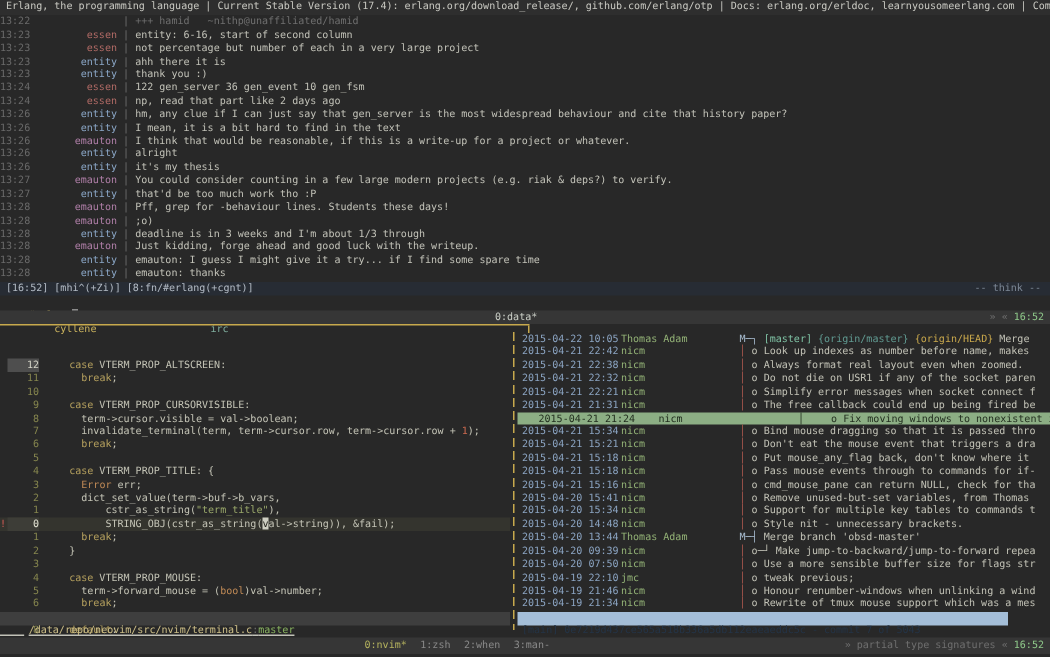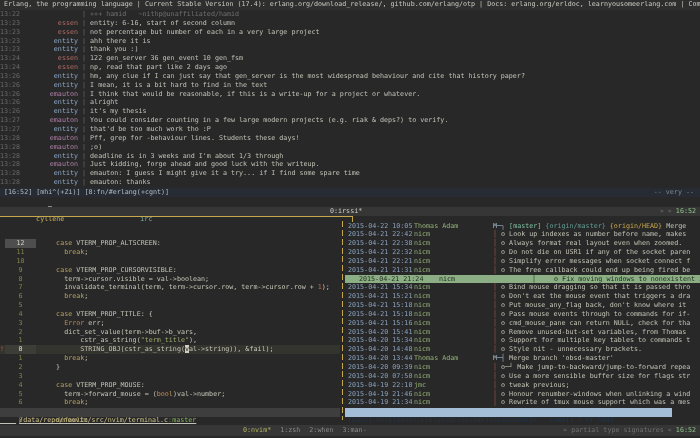--- a/index.html
+++ b/index.html
@@ -41,21 +41,21 @@
   
   .hline{left:0;top:216px;width:353px;height:1.4px;background:var(--border);}
   .stub{left:351.5px;top:217px;width:1.4px;height:4.5px;background:var(--border);}
   .vline{left:342px;top:221px;width:1.3px;height:199px;
     background:repeating-linear-gradient(to bottom,var(--border) 0 6px,transparent 6px 8.85px);}
   
   .vim{left:0;top:221.5px;width:340px;}
   .vrow{height:8.85px;position:relative;}
   .vrow.curline{background:var(--curline);}
   .sgn{display:inline-block;width:5px;color:var(--sign-err);}
-  .lnum{display:inline-block;width:31px;text-align:center;color:var(--lnum);margin-right:4px;}
+  .lnum{display:inline-block;width:21px;text-align:right;color:var(--lnum);margin-right:4px;}
   .curline .lnum{color:var(--lnum-cur);background:var(--curnum-bg);}
   .lnum.blk{background:var(--blknum-bg);color:#d5d5c8;}
   .sy-d{color:var(--code);} .sy-k{color:var(--kw);} .sy-t{color:var(--type);}
   .sy-s{color:var(--str);} .sy-n{color:var(--num);}
   .sy-c{background:#cfcfc3;color:#26261f;}
   .vim-sl{left:0;top:407.5px;width:340px;height:9.3px;background:var(--sl-bg);text-decoration:underline;}
   .vim-sl .p{color:var(--sl-path);margin-left:3px;} .vim-sl .b{color:var(--sl-branch);}
   
   .git{left:345px;top:221.5px;width:355px;}
   .grow{height:8.85px;}
@@ -72,30 +72,30 @@
 <body>
 
 <div class="term">
 
   <div class="abs topic">Erlang, the programming language | Current Stable Version (17.4): erlang.org/download_release/, github.com/erlang/otp | Docs: erlang.org/erldoc, learnyousomeerlang.com | Communi</div>
 
   <div class="abs chat"><div class="row"><span class="ts">13:22</span><span class="nick" style="color: var(--nick-join);"></span><span class="dim"> | </span><span class="dim">+++ hamid   ~nithp@unaffiliated/hamid</span></div><div class="row"><span class="ts">13:23</span><span class="nick" style="color: var(--nick-essen);">essen</span><span class="dim"> | </span><span class="msg">entity: 6-16, start of second column</span></div><div class="row"><span class="ts">13:23</span><span class="nick" style="color: var(--nick-essen);">essen</span><span class="dim"> | </span><span class="msg">not percentage but number of each in a very large project</span></div><div class="row"><span class="ts">13:23</span><span class="nick" style="color: var(--nick-entity);">entity</span><span class="dim"> | </span><span class="msg">ahh there it is</span></div><div class="row"><span class="ts">13:23</span><span class="nick" style="color: var(--nick-entity);">entity</span><span class="dim"> | </span><span class="msg">thank you :)</span></div><div class="row"><span class="ts">13:24</span><span class="nick" style="color: var(--nick-essen);">essen</span><span class="dim"> | </span><span class="msg">122 gen_server 36 gen_event 10 gen_fsm</span></div><div class="row"><span class="ts">13:24</span><span class="nick" style="color: var(--nick-essen);">essen</span><span class="dim"> | </span><span class="msg">np, read that part like 2 days ago</span></div><div class="row"><span class="ts">13:26</span><span class="nick" style="color: var(--nick-entity);">entity</span><span class="dim"> | </span><span class="msg">hm, any clue if I can just say that gen_server is the most widespread behaviour and cite that history paper?</span></div><div class="row"><span class="ts">13:26</span><span class="nick" style="color: var(--nick-entity);">entity</span><span class="dim"> | </span><span class="msg">I mean, it is a bit hard to find in the text</span></div><div class="row"><span class="ts">13:26</span><span class="nick" style="color: var(--nick-emauton);">emauton</span><span class="dim"> | </span><span class="msg">I think that would be reasonable, if this is a write-up for a project or whatever.</span></div><div class="row"><span class="ts">13:26</span><span class="nick" style="color: var(--nick-entity);">entity</span><span class="dim"> | </span><span class="msg">alright</span></div><div class="row"><span class="ts">13:26</span><span class="nick" style="color: var(--nick-entity);">entity</span><span class="dim"> | </span><span class="msg">it's my thesis</span></div><div class="row"><span class="ts">13:27</span><span class="nick" style="color: var(--nick-emauton);">emauton</span><span class="dim"> | </span><span class="msg">You could consider counting in a few large modern projects (e.g. riak &amp; deps?) to verify.</span></div><div class="row"><span class="ts">13:27</span><span class="nick" style="color: var(--nick-entity);">entity</span><span class="dim"> | </span><span class="msg">that'd be too much work tho :P</span></div><div class="row"><span class="ts">13:28</span><span class="nick" style="color: var(--nick-emauton);">emauton</span><span class="dim"> | </span><span class="msg">Pff, grep for -behaviour lines. Students these days!</span></div><div class="row"><span class="ts">13:28</span><span class="nick" style="color: var(--nick-emauton);">emauton</span><span class="dim"> | </span><span class="msg">;o)</span></div><div class="row"><span class="ts">13:28</span><span class="nick" style="color: var(--nick-entity);">entity</span><span class="dim"> | </span><span class="msg">deadline is in 3 weeks and I'm about 1/3 through</span></div><div class="row"><span class="ts">13:28</span><span class="nick" style="color: var(--nick-emauton);">emauton</span><span class="dim"> | </span><span class="msg">Just kidding, forge ahead and good luck with the writeup.</span></div><div class="row"><span class="ts">13:28</span><span class="nick" style="color: var(--nick-entity);">entity</span><span class="dim"> | </span><span class="msg">emauton: I guess I might give it a try... if I find some spare time</span></div><div class="row"><span class="ts">13:28</span><span class="nick" style="color: var(--nick-entity);">entity</span><span class="dim"> | </span><span class="msg">emauton: thanks</span></div></div>
 
   <div class="abs irssi-status">
     <span class="l">[16:52] [mhi^(+Zi)] [8:fn/#erlang(+cgnt)]</span>
-    <span class="r">-- very --</span>
+    <span class="r">-- think --</span>
   </div>
 
   <div class="abs irc-input">
     <span class="chan">#erlang</span><span class="blockcursor"></span>
   </div>
 
   <div class="abs tbar tbar-top">
     <span class="sess">cyllene</span><span class="sess2"> </span><span class="sess2">irc</span>
-    <span class="ctr">0:irssi*</span>
+    <span class="ctr">0:data*</span>
     <span class="rgt"><span class="dim">» «</span> <span class="time">16:52</span></span>
   </div>
 
   <div class="abs hline"></div>
   <div class="abs stub"></div>
   <div class="abs vline"></div>
 
   <div class="abs vim">
     <div><div class="vrow"><span class="sgn"> </span><span class="lnum blk">12</span><span class="sy-d">    </span><span class="sy-k">case</span><span class="sy-d"> VTERM_PROP_ALTSCREEN:</span></div><div class="vrow"><span class="sgn"> </span><span class="lnum">11</span><span class="sy-d">      </span><span class="sy-k">break</span><span class="sy-d">;</span></div><div class="vrow"><span class="sgn"> </span><span class="lnum">10</span></div><div class="vrow"><span class="sgn"> </span><span class="lnum">9</span><span class="sy-d">    </span><span class="sy-k">case</span><span class="sy-d"> VTERM_PROP_CURSORVISIBLE:</span></div><div class="vrow"><span class="sgn"> </span><span class="lnum">8</span><span class="sy-d">      term-&gt;cursor.visible = val-&gt;boolean;</span></div><div class="vrow"><span class="sgn"> </span><span class="lnum">7</span><span class="sy-d">      invalidate_terminal(term, term-&gt;cursor.row, term-&gt;cursor.row + </span><span class="sy-n">1</span><span class="sy-d">);</span></div><div class="vrow"><span class="sgn"> </span><span class="lnum">6</span><span class="sy-d">      </span><span class="sy-k">break</span><span class="sy-d">;</span></div><div class="vrow"><span class="sgn"> </span><span class="lnum">5</span></div><div class="vrow"><span class="sgn"> </span><span class="lnum">4</span><span class="sy-d">    </span><span class="sy-k">case</span><span class="sy-d"> VTERM_PROP_TITLE: {</span></div><div class="vrow"><span class="sgn"> </span><span class="lnum">3</span><span class="sy-d">      </span><span class="sy-t">Error</span><span class="sy-d"> err;</span></div><div class="vrow"><span class="sgn"> </span><span class="lnum">2</span><span class="sy-d">      dict_set_value(term-&gt;buf-&gt;b_vars,</span></div><div class="vrow"><span class="sgn"> </span><span class="lnum">1</span><span class="sy-d">          cstr_as_string(</span><span class="sy-s">"term_title"</span><span class="sy-d">),</span></div><div class="vrow curline"><span class="sgn">!</span><span class="lnum">0</span><span class="sy-d">          STRING_OBJ(cstr_as_string(</span><span class="sy-c">v</span><span class="sy-d">al-&gt;string)), &amp;fail);</span></div><div class="vrow"><span class="sgn"> </span><span class="lnum">1</span><span class="sy-d">      </span><span class="sy-k">break</span><span class="sy-d">;</span></div><div class="vrow"><span class="sgn"> </span><span class="lnum">2</span><span class="sy-d">    }</span></div><div class="vrow"><span class="sgn"> </span><span class="lnum">3</span></div><div class="vrow"><span class="sgn"> </span><span class="lnum">4</span><span class="sy-d">    </span><span class="sy-k">case</span><span class="sy-d"> VTERM_PROP_MOUSE:</span></div><div class="vrow"><span class="sgn"> </span><span class="lnum">5</span><span class="sy-d">      term-&gt;forward_mouse = (</span><span class="sy-t">bool</span><span class="sy-d">)val-&gt;number;</span></div><div class="vrow"><span class="sgn"> </span><span class="lnum">6</span><span class="sy-d">      </span><span class="sy-k">break</span><span class="sy-d">;</span></div><div class="vrow"><span class="sgn"> </span><span class="lnum">7</span></div><div class="vrow"><span class="sgn"> </span><span class="lnum">8</span><span class="sy-d">    </span><span class="sy-k">default</span><span class="sy-d">:</span></div></div>
   </div>

